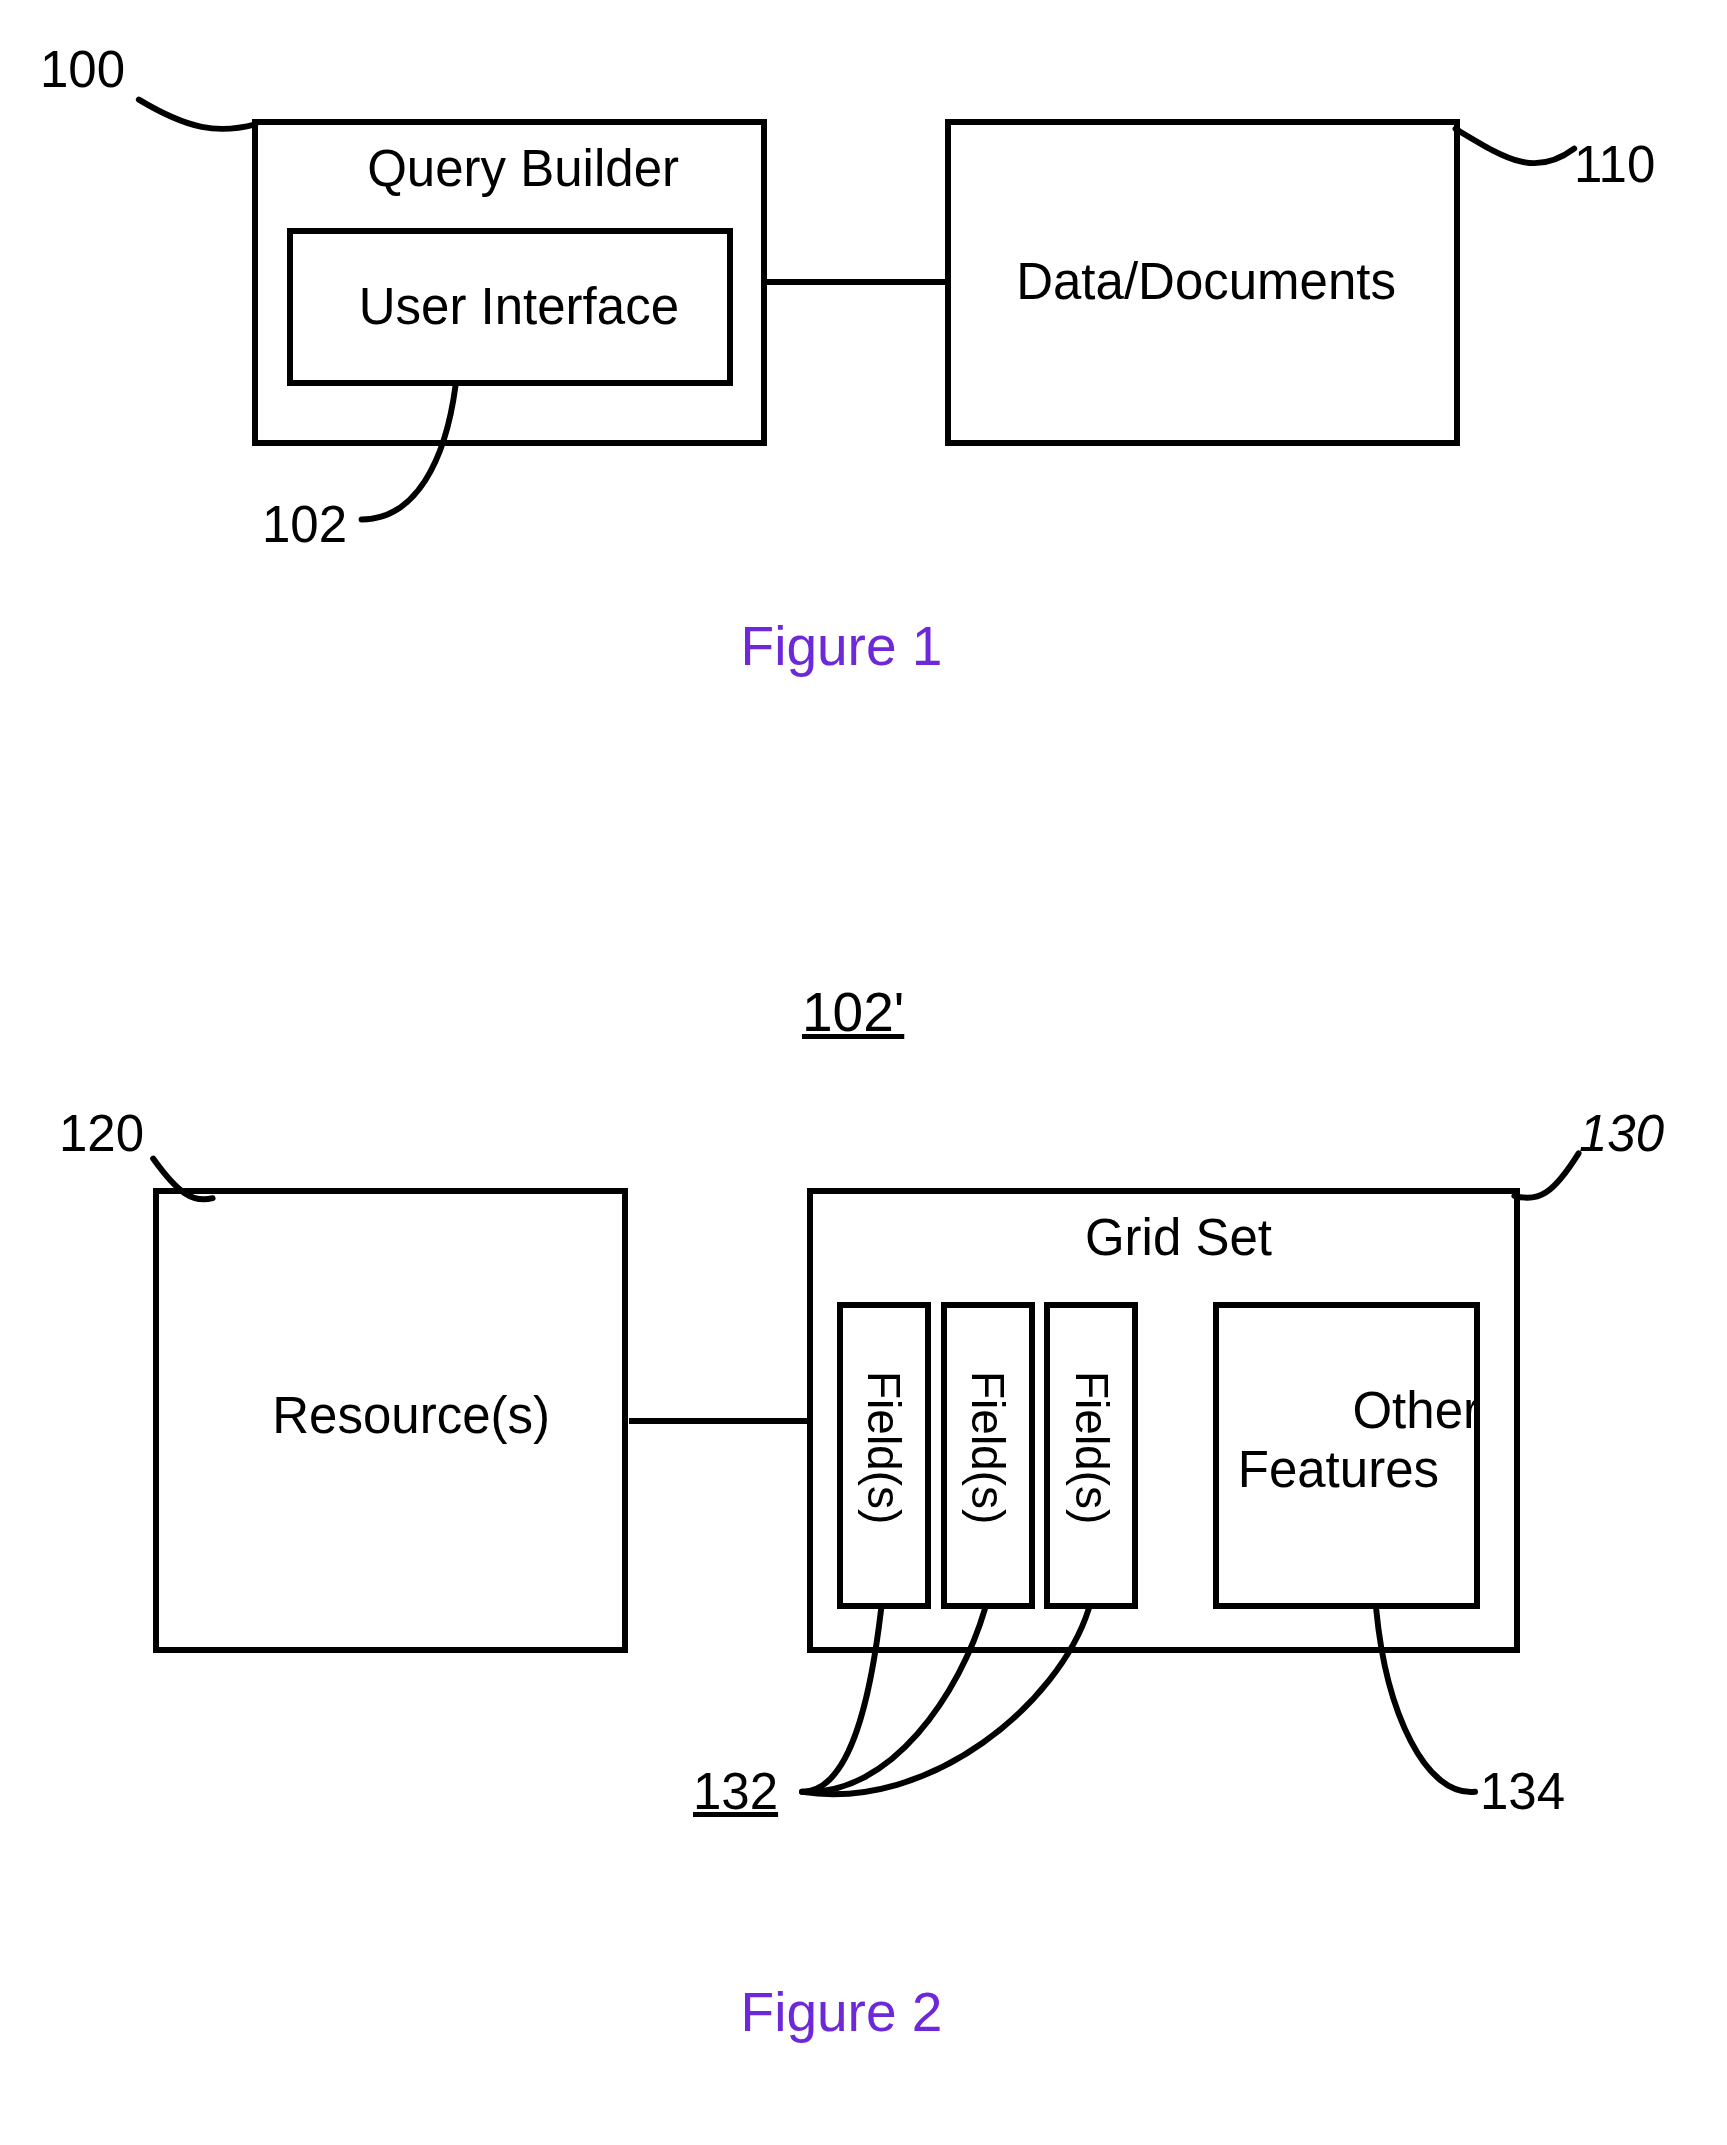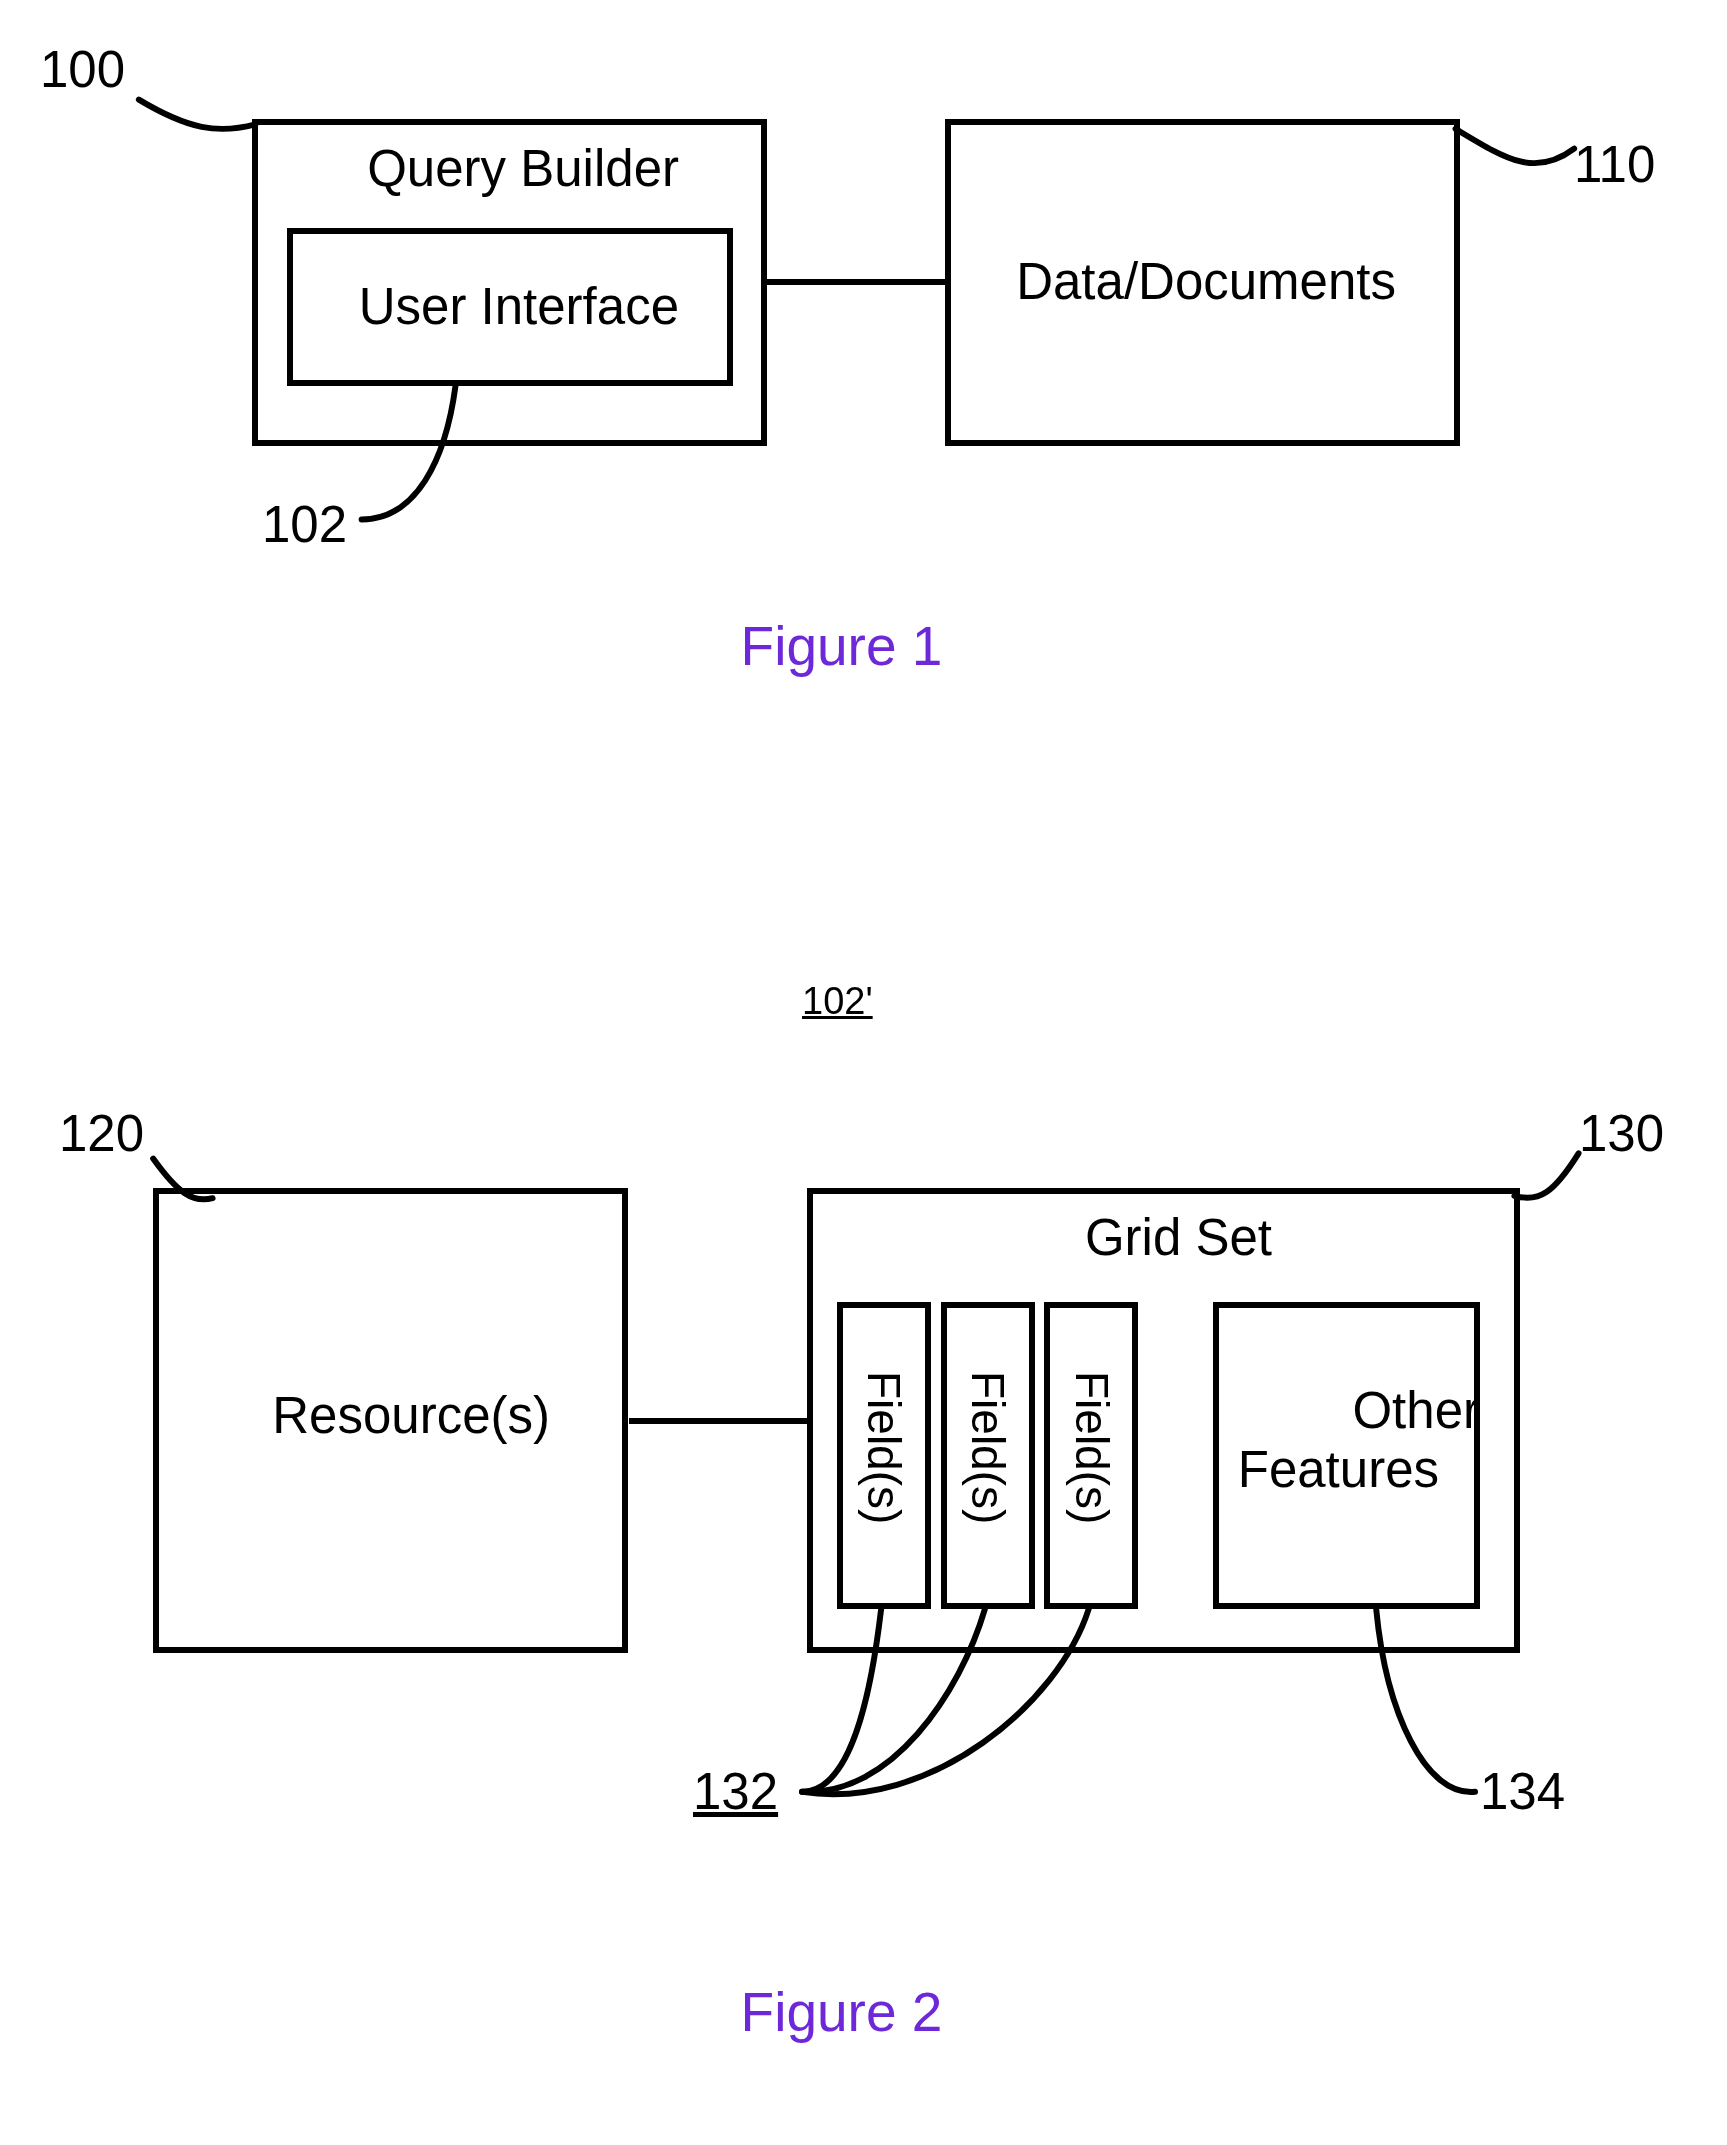--- a/index.html
+++ b/index.html
@@ -35,21 +35,21 @@
   }
   .caption {
     position: absolute;
     font-size: 55px;
     color: #6d28d9;
     white-space: nowrap;
     text-align: center;
   }
   .title-mid {
     position: absolute;
-    font-size: 38px;
+    font-size: 55px;
     color: #000;
     white-space: nowrap;
     text-decoration: underline;
   }
   .connector {
     position: absolute;
     background: #000;
   }
   .vlabel {
     position: absolute;
@@ -123,21 +123,21 @@
   <div class="label" style="left:1213px; top:1381px; width:267px;">Other</div>
   <div class="label" style="left:1213px; top:1440px; width:226px;">Features</div>
 
   <div class="connector" style="left:629px; top:1418px; width:178px; height:6px;"></div>
 
   <div class="ref" style="left:59px; top:1104px;">120</div>
   <svg class="lead" style="left:59px; top:1099px;" width="218" height="139" viewBox="0 0 220 140">
     <path d="M95 60 C120 95, 135 105, 155 100"></path>
   </svg>
 
-  <div class="ref" style="left:1579px; top:1104px;">130</div>
+  <div class="ref" style="left:1579px; top:1104px;font-style:italic;">130</div>
   <svg class="lead" style="left:1455px; top:1099px;" width="257" height="158" viewBox="0 0 260 160">
     <path d="M125 55 C100 95, 85 105, 60 98"></path>
   </svg>
 
   <div class="ref" style="left:693px; top:1762px;text-decoration:underline;">132</div>
   <svg class="lead" style="left:772px; top:1604px;" width="416" height="257" viewBox="0 0 420 260">
     <path d="M30 190 C80 190, 100 90, 110 5"></path>
     <path d="M30 190 C120 195, 190 90, 215 5"></path>
     <path d="M30 190 C160 210, 290 100, 320 5"></path>
   </svg>

